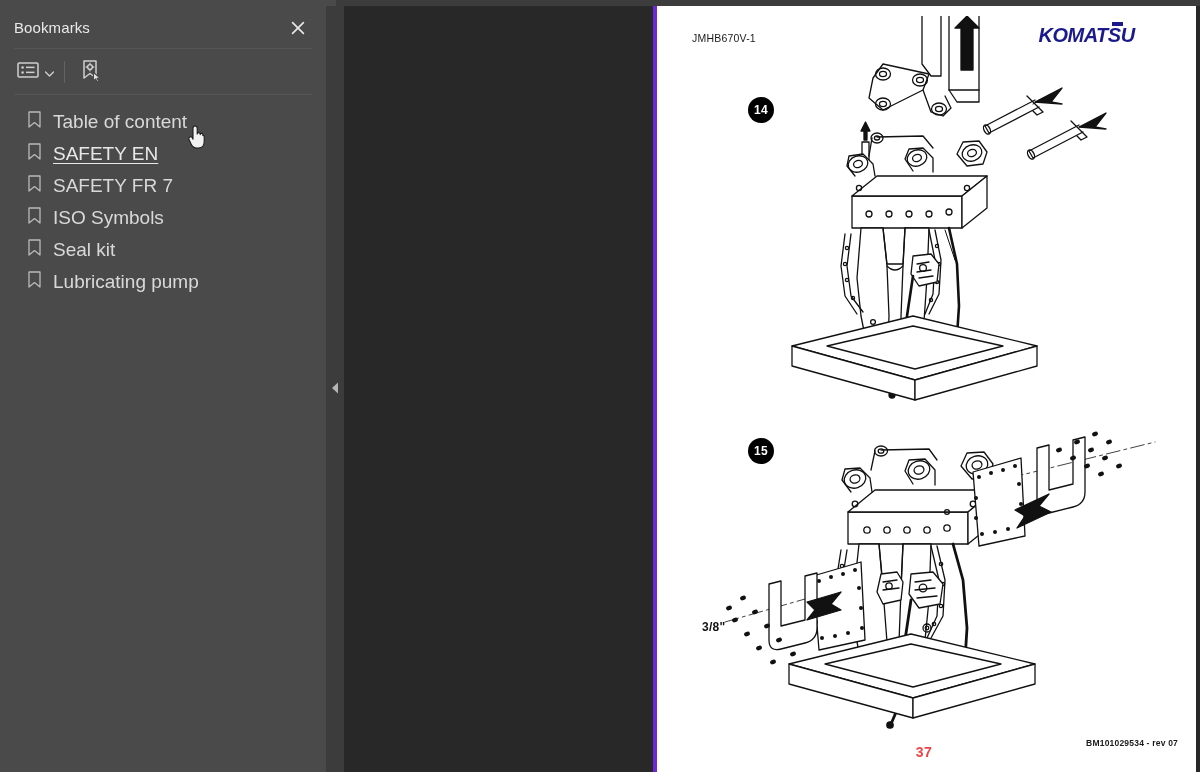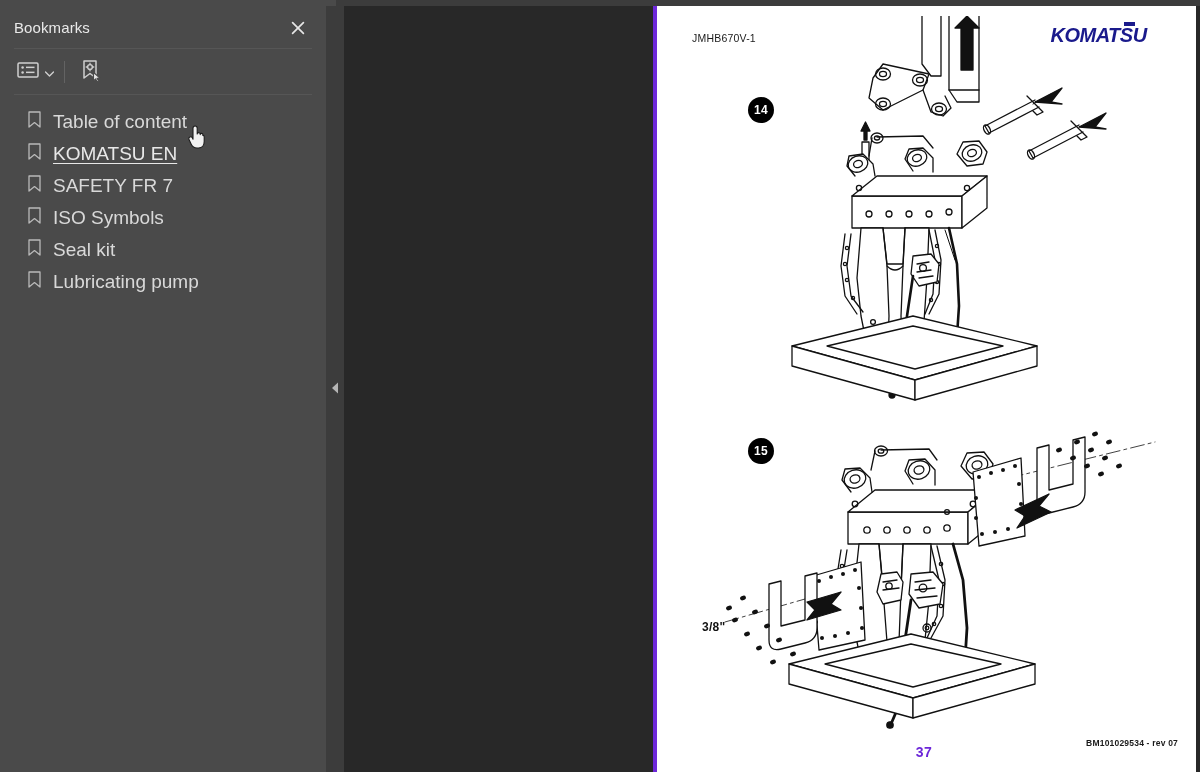--- a/index.html
+++ b/index.html
@@ -116,26 +116,26 @@
   .page-right-edge {
     position: absolute; right: 0; top: 6px; width: 4px; height: 766px;
     background: #282828;
   }
 
   .doc-head-code {
     position: absolute; left: 35px; top: 26px;
     font-size: 10.5px; color: #1a1a1a; letter-spacing: .2px;
   }
   .komatsu-logo {
-    position: absolute; right: 22px; top: 14px;
+    position: absolute; right: 34px; top: 14px;
     width: 125px; height: 30px;
   }
   .page-number {
     position: absolute; left: 0; right: 0; bottom: 12px;
-    text-align: center; font-size: 14px; color: #6d28d9; font-weight: 700;
+    text-align: center; font-size: 14px; color: #ef4444; font-weight: 700;
     letter-spacing: .5px;
     margin-left: 15px;
   }
   .page-number span { position: relative; left: -10px; }
   .doc-foot-code {
     position: absolute; right: 18px; bottom: 24px;
     font-size: 8.5px; color: #1a1a1a; letter-spacing: .2px; font-weight: bold;
   }
   .fig-label-38 {
     position: absolute; left: 45px; top: 614px;
@@ -221,21 +221,21 @@
         </span>
         <span class="bm-label">Table of content</span>
       </div>
 
       <div class="bm-item hovered">
         <span class="bm-icon">
           <svg width="13" height="17" viewBox="0 0 13 17">
             <path d="M1 1 H12 V16 L6.5 11.6 L1 16 Z" fill="none" stroke="#b9b9b9" stroke-width="1.3" stroke-linejoin="round"></path>
           </svg>
         </span>
-        <span class="bm-label">KOMATSU EN</span>
+        <span class="bm-label">SAFETY EN</span>
       </div>
 
       <div class="bm-item">
         <span class="bm-icon">
           <svg width="13" height="17" viewBox="0 0 13 17">
             <path d="M1 1 H12 V16 L6.5 11.6 L1 16 Z" fill="none" stroke="#b9b9b9" stroke-width="1.3" stroke-linejoin="round"></path>
           </svg>
         </span>
         <span class="bm-label">SAFETY FR 7</span>
       </div>

